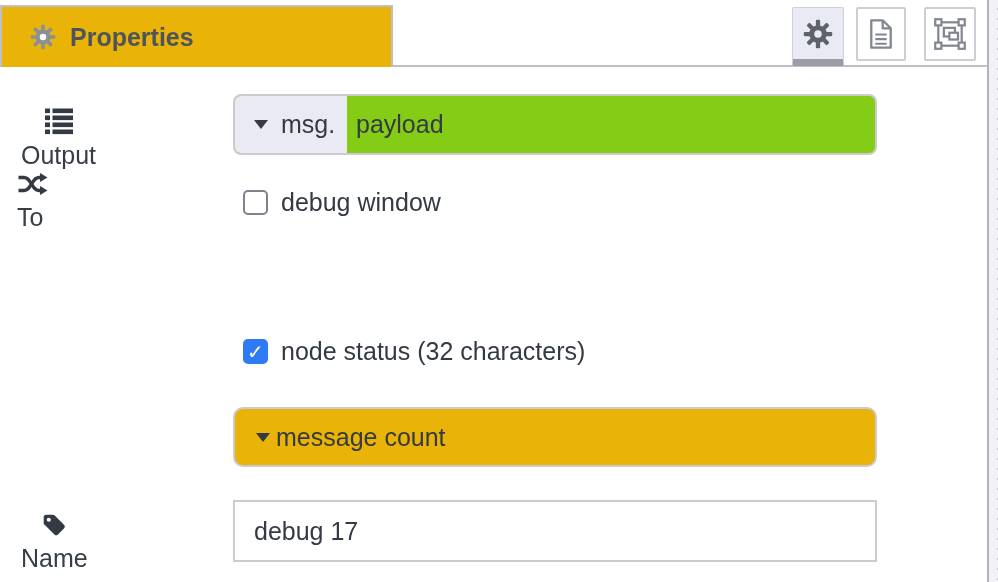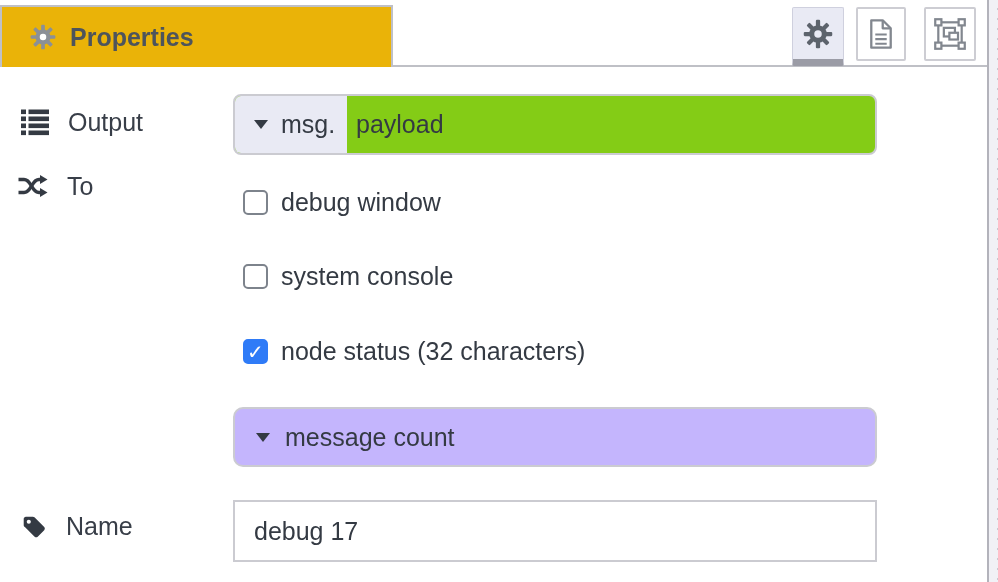--- a/index.html
+++ b/index.html
@@ -28,21 +28,21 @@
 
   
   .workspace-strip {
     position:absolute; left:987px; top:0; width:11px; height:582px;
     background-color:#f1f1f6; border-left:2px solid #b3b3bb;
     background-image:radial-gradient(#c9c9d2 1.1px, transparent 1.3px);
     background-size:10px 10px; background-position:4px 4px;
   }
 
   
-  .row-label { position:absolute; display:flex; gap:19px; color:#383e48; font-size:25px; }
+  .row-label { position:absolute; display:flex; gap:6px; color:#383e48; font-size:25px;flex-direction:column; }
   .lbl-output { left:21px; top:108px; }
   .lbl-to     { left:17px; top:172px; }
   .lbl-name   { left:21px; top:512px; }
 
   
   .typed-input {
     position:absolute; left:233px; top:94px; width:644px; height:61px;
     border:2px solid #cbcbd1; border-radius:8px; background:#84cc16;
     display:flex; overflow:hidden; align-items:stretch;
   }
@@ -62,22 +62,22 @@
     display:flex; align-items:center; justify-content:center; flex:none;
   }
   .checkbox .check { display:none; color:#fff; font-size:20px; font-weight:700; line-height:1; }
   .checkbox.checked { background:#2f7bf7; border-color:#2f7bf7; }
   .checkbox.checked .check { display:block; }
   .cb-label { font-size:25px; color:#343a43; }
 
   
   .status-select {
     position:absolute; left:233px; top:407px; width:644px; height:60px;
-    background:#c4b5fd; border:2px solid #cbcbd1; border-radius:10px;
-    display:flex; align-items:center; gap:15px; padding-left:21px; cursor:pointer;
+    background:#eab308; border:2px solid #cbcbd1; border-radius:10px;
+    display:flex; align-items:center; gap:6px; padding-left:21px; cursor:pointer;
   }
   .status-select .sel-text { font-size:25px; color:#343a43; }
 
   
   .name-input {
     position:absolute; left:233px; top:500px; width:644px; height:62px;
     border:2px solid #cbcbd1; border-radius:0; background:#fff;
     font-size:25px; color:#343a43; padding-left:19px; outline:none;
     font-family:"Liberation Sans","DejaVu Sans",sans-serif;
   }
@@ -184,24 +184,20 @@
         <polygon points="23,14 30.5,18.5 23,23" fill="#343a43"></polygon>
       </svg>
     </span>
     <span>To</span>
   </div>
 
   <div class="cb-row cb-row-1">
     <span class="checkbox"></span>
     <span class="cb-label">debug window</span>
   </div>
-  <div class="cb-row cb-row-2">
-    <span class="checkbox"></span>
-    <span class="cb-label">system console</span>
-  </div>
   <div class="cb-row cb-row-3">
     <span class="checkbox checked">
         <span class="check">✓</span>
       </span>
     <span class="cb-label">node status (32 characters)</span>
   </div>
 
   <div class="status-select">
     <span class="caret"></span>
     <span class="sel-text">message count</span>

